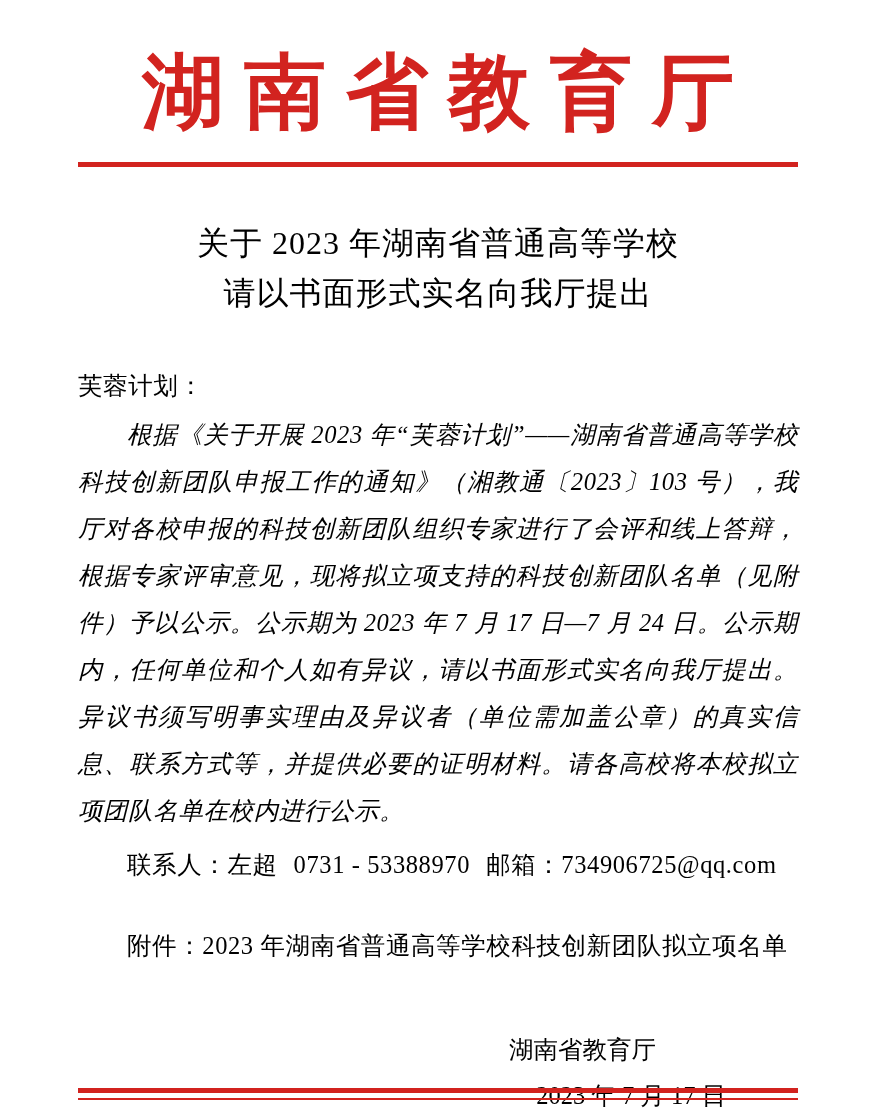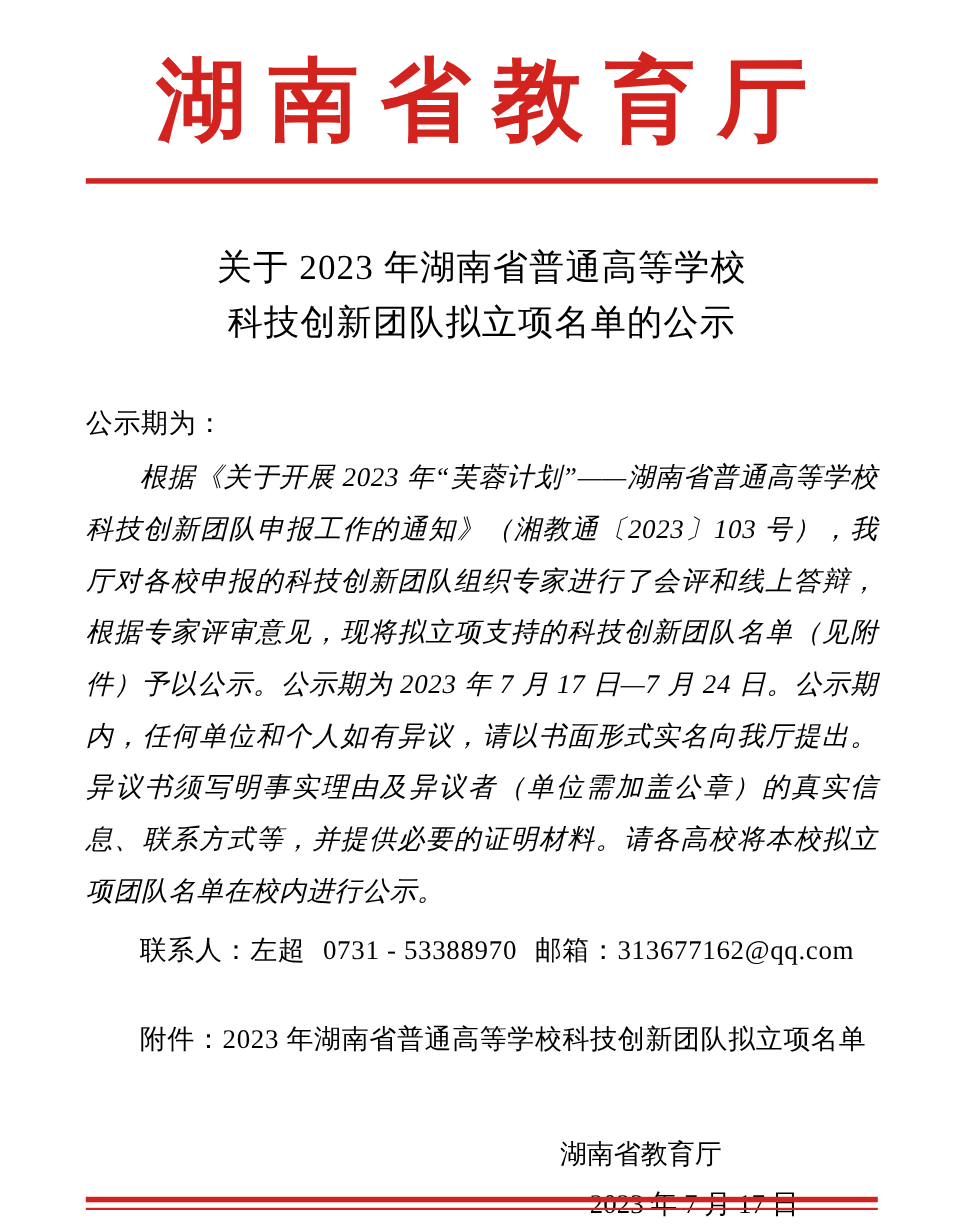--- a/index.html
+++ b/index.html
@@ -122,28 +122,28 @@
 
 <div class="page">
 
   <div class="letterhead">
     <div class="letterhead-title">湖南省教育厅</div>
   </div>
   <div class="rule-top"></div>
 
   <div class="doc-title">
     <span class="doc-title-line">关于 2023 年湖南省普通高等学校</span>
-    <span class="doc-title-line">科技创新团队拟立项名单的公示</span>
+    <span class="doc-title-line">请以书面形式实名向我厅提出</span>
   </div>
 
   <div class="body-block">
-    <p class="salutation">公示期为：</p>
+    <p class="salutation">芙蓉计划：</p>
     <p class="para">根据《关于开展 2023 年“芙蓉计划”——湖南省普通高等学校科技创新团队申报工作的通知》（湘教通〔2023〕103 号），我厅对各校申报的科技创新团队组织专家进行了会评和线上答辩，根据专家评审意见，现将拟立项支持的科技创新团队名单（见附件）予以公示。公示期为 2023 年 7 月 17 日—7 月 24 日。公示期内，任何单位和个人如有异议，请以书面形式实名向我厅提出。异议书须写明事实理由及异议者（单位需加盖公章）的真实信息、联系方式等，并提供必要的证明材料。请各高校将本校拟立项团队名单在校内进行公示。</p>
     <p class="contact">
-      <span>联系人：</span><span>左超</span><span class="gap"></span><span>0731 - 53388970</span><span class="gap"></span><span>邮箱：</span><span>313677162@qq.com</span>
+      <span>联系人：</span><span>左超</span><span class="gap"></span><span>0731 - 53388970</span><span class="gap"></span><span>邮箱：</span><span>734906725@qq.com</span>
     </p>
     <p class="attachment">附件：2023 年湖南省普通高等学校科技创新团队拟立项名单</p>
   </div>
 
   <div class="signature">
     <span class="sig-org">湖南省教育厅</span>
     <span class="sig-date">2023 年 7 月 17 日</span>
   </div>
 
   <div class="rule-bottom-wrap">

